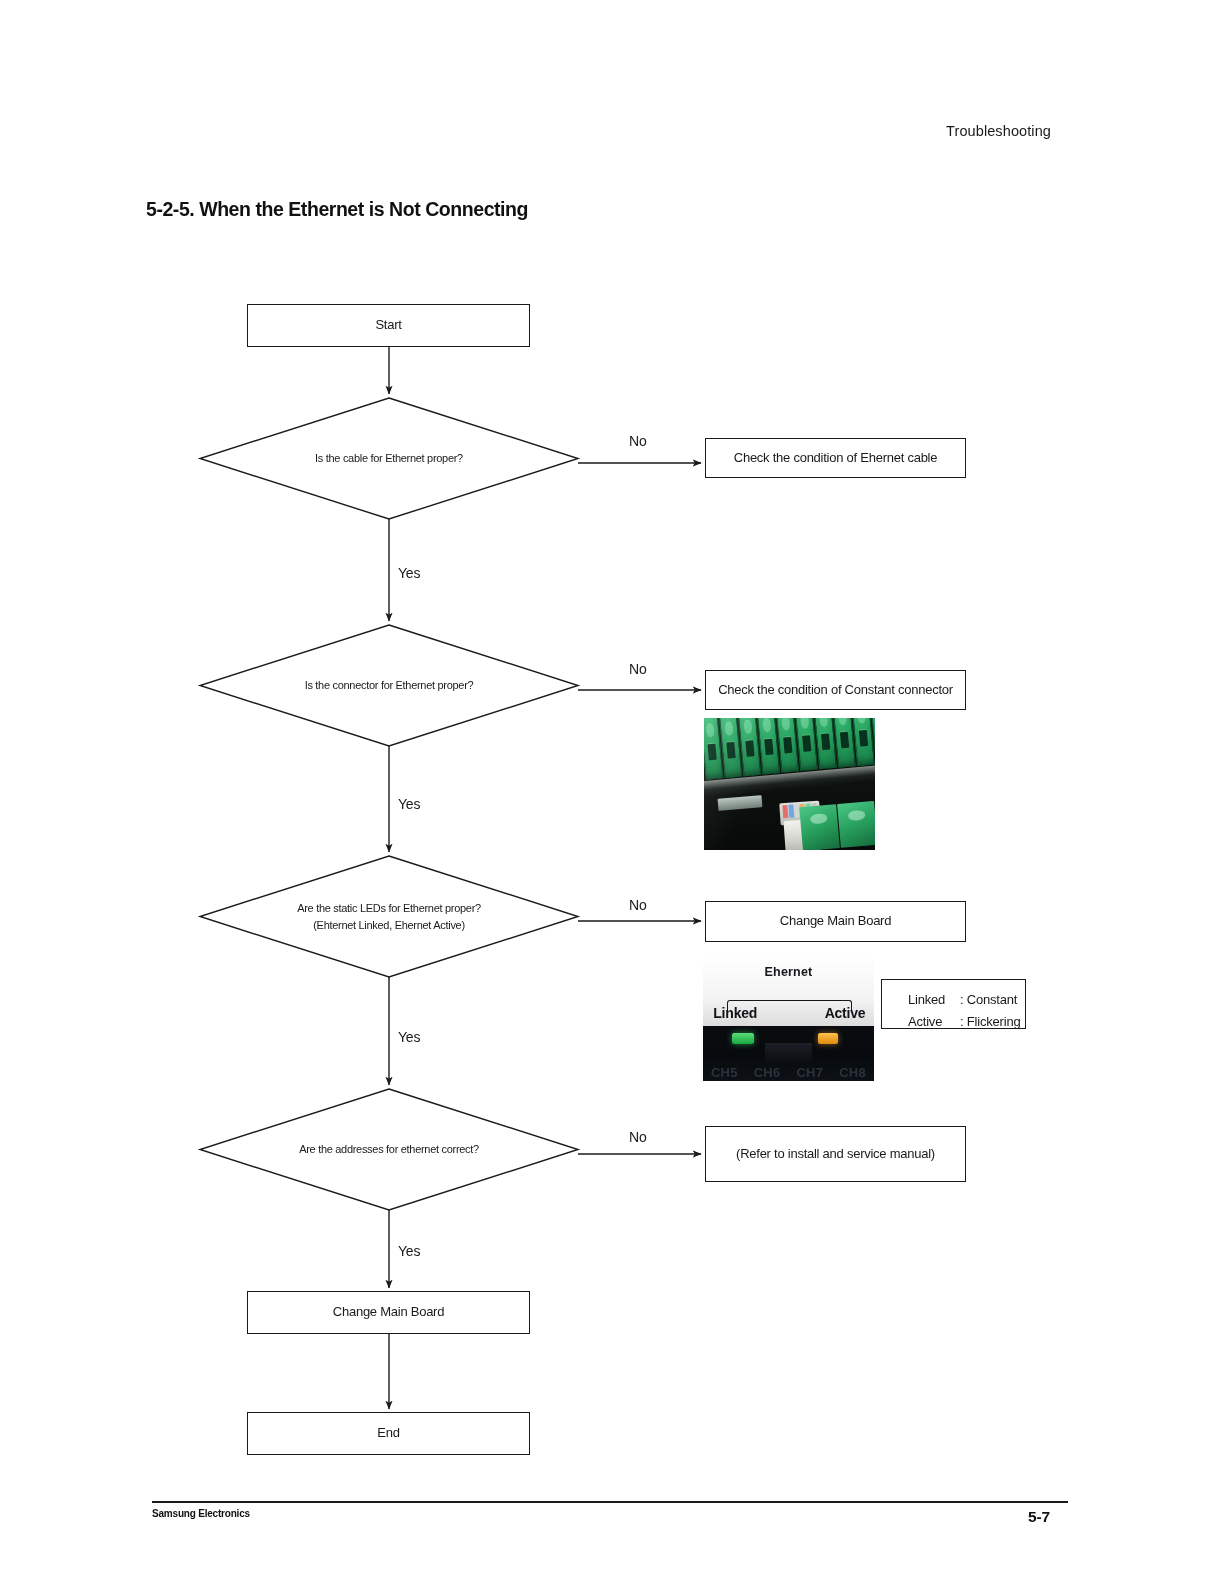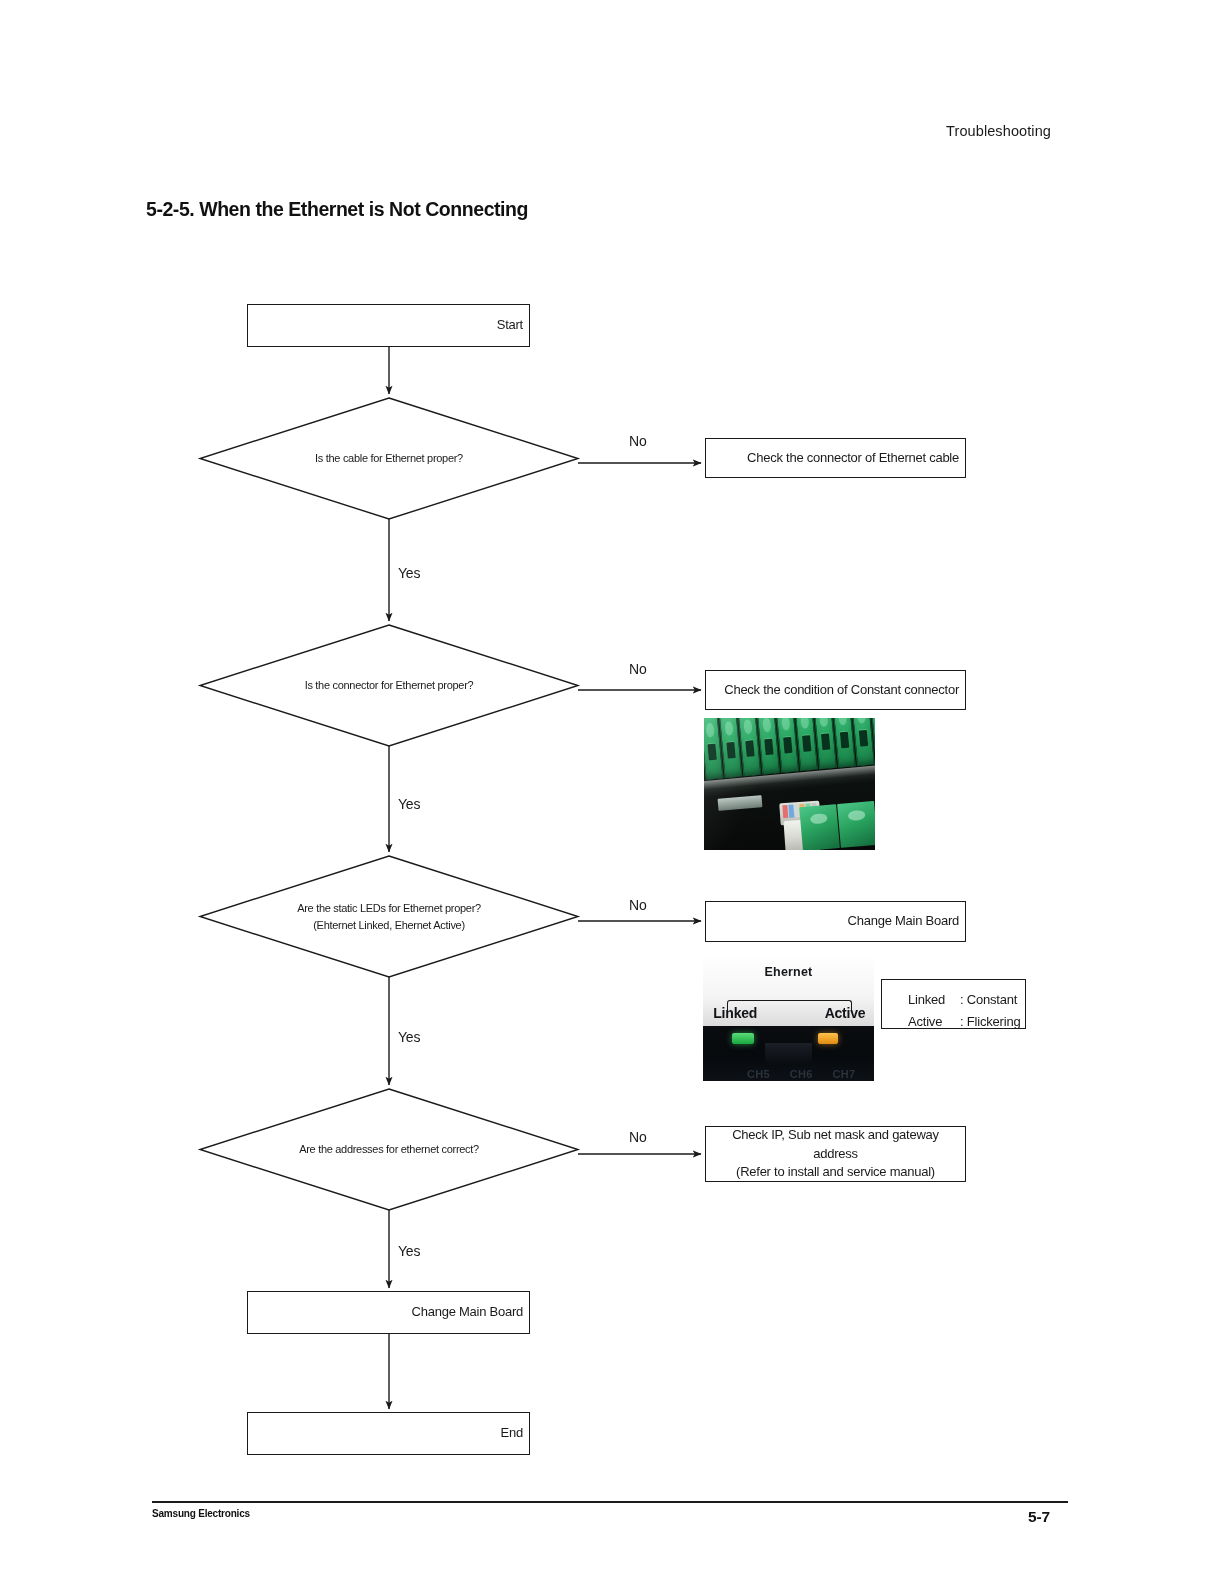--- a/index.html
+++ b/index.html
@@ -70,21 +70,21 @@
   }
 
   
   .node-box {
     position: absolute;
     box-sizing: border-box;
     border: 1.4px solid #1a1a1a;
     background: #ffffff;
     display: flex;
     align-items: center;
-    justify-content: flex-end;
+    justify-content: center;
     text-align: center;
     font-size: 13px;
     letter-spacing: -0.25px;
     line-height: 1.45;
     color: #1a1a1a;
     padding: 2px 6px;
   }
   .diamond-wrap {
     position: absolute;
   }
@@ -382,25 +382,24 @@
     background: linear-gradient(180deg, #1b1f26, #0a0d11);
     border-radius: 0 0 5px 5px;
   }
   .p2-chrow {
     position: absolute;
     left: 0;
     bottom: 1%;
     width: 100%;
     display: flex;
     justify-content: space-around;
-    font-size: 11px;
+    font-size: 13px;
     font-weight: bold;
     color: #2a323c;
     letter-spacing: 0.3px;
-    padding-left: 34px;
   }
 </style>
 </head>
 <body>
 
 <div id="page">
 
   <div class="hdr-right">Troubleshooting</div>
 
   <div class="page-title">5-2-5. When the Ethernet is Not Connecting</div>
@@ -442,21 +441,21 @@
       <polygon points="189,0 378,60.5 189,121 0,60.5" fill="#ffffff" stroke="#1a1a1a" stroke-width="1.4"></polygon>
     </svg>
     <div class="diamond-label">
       <span>Is the cable for Ethernet proper?</span>
     </div>
   </div>
   <div class="edge-label" style="left:629px; top:392px;">No</div>
   <div class="edge-label" style="left:398px; top:524px;">Yes</div>
 
   <div class="node-box" style="left:705px; top:397px; width:261px; height:40px;">
-    <span>Check the connector of Ethernet  cable</span>
+    <span>Check the condition of Ehernet  cable</span>
   </div>
 
   <div class="diamond-wrap" style="left:200px; top:584px; width:378px; height:121px;">
     <svg width="378" height="121" viewBox="0 0 378 121">
       <polygon points="189,0 378,60.5 189,121 0,60.5" fill="#ffffff" stroke="#1a1a1a" stroke-width="1.4"></polygon>
     </svg>
     <div class="diamond-label">
       <span>Is the connector for Ethernet proper?</span>
     </div>
   </div>
@@ -555,21 +554,20 @@
     </svg>
     <div class="diamond-label">
       <span>Are the addresses for ethernet correct?</span>
     </div>
   </div>
   <div class="edge-label" style="left:629px; top:1088px;">No</div>
   <div class="edge-label" style="left:398px; top:1202px;">Yes</div>
 
   <div class="node-box" style="left:705px; top:1085px; width:261px; height:56px;">
     <div>
-      <div>Check IP, Sub net mask and gateway address</div>
       <div>(Refer to install and service manual)</div>
     </div>
   </div>
 
   <div class="node-box" style="left:247px; top:1250px; width:283px; height:43px;">
     <span>Change Main Board</span>
   </div>
 
   <div class="node-box" style="left:247px; top:1371px; width:283px; height:43px;">
     <span>End</span>

